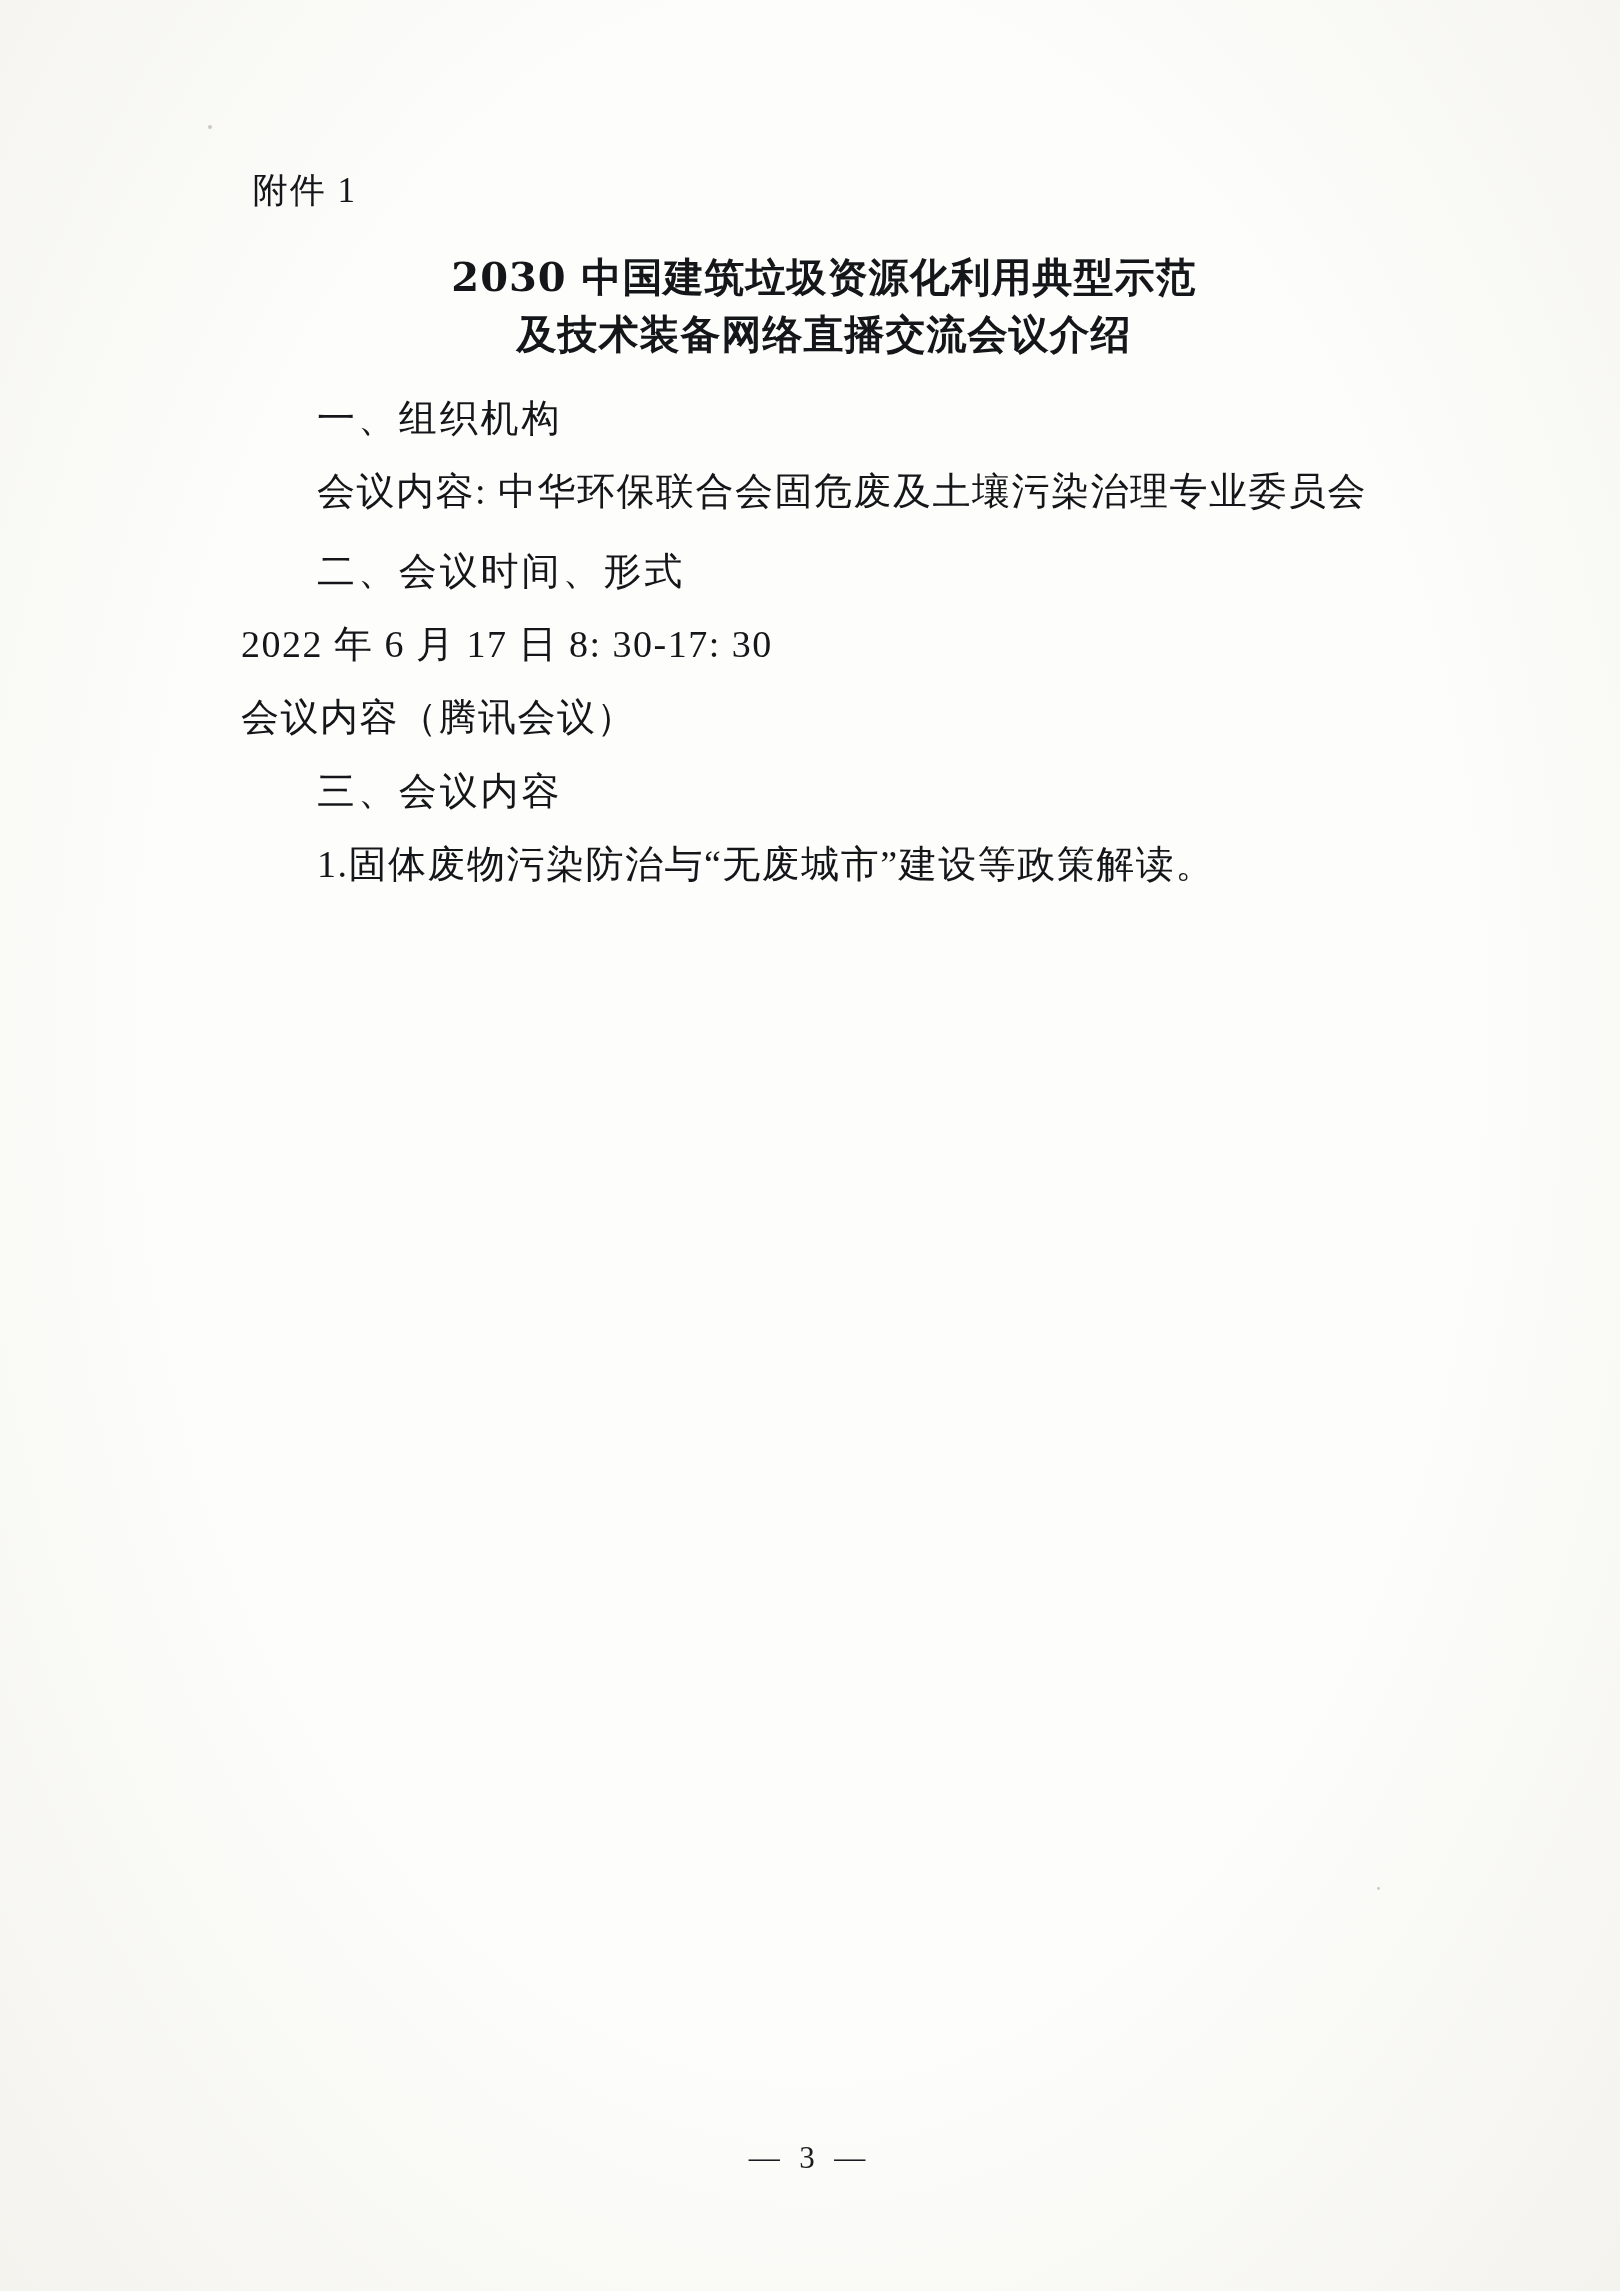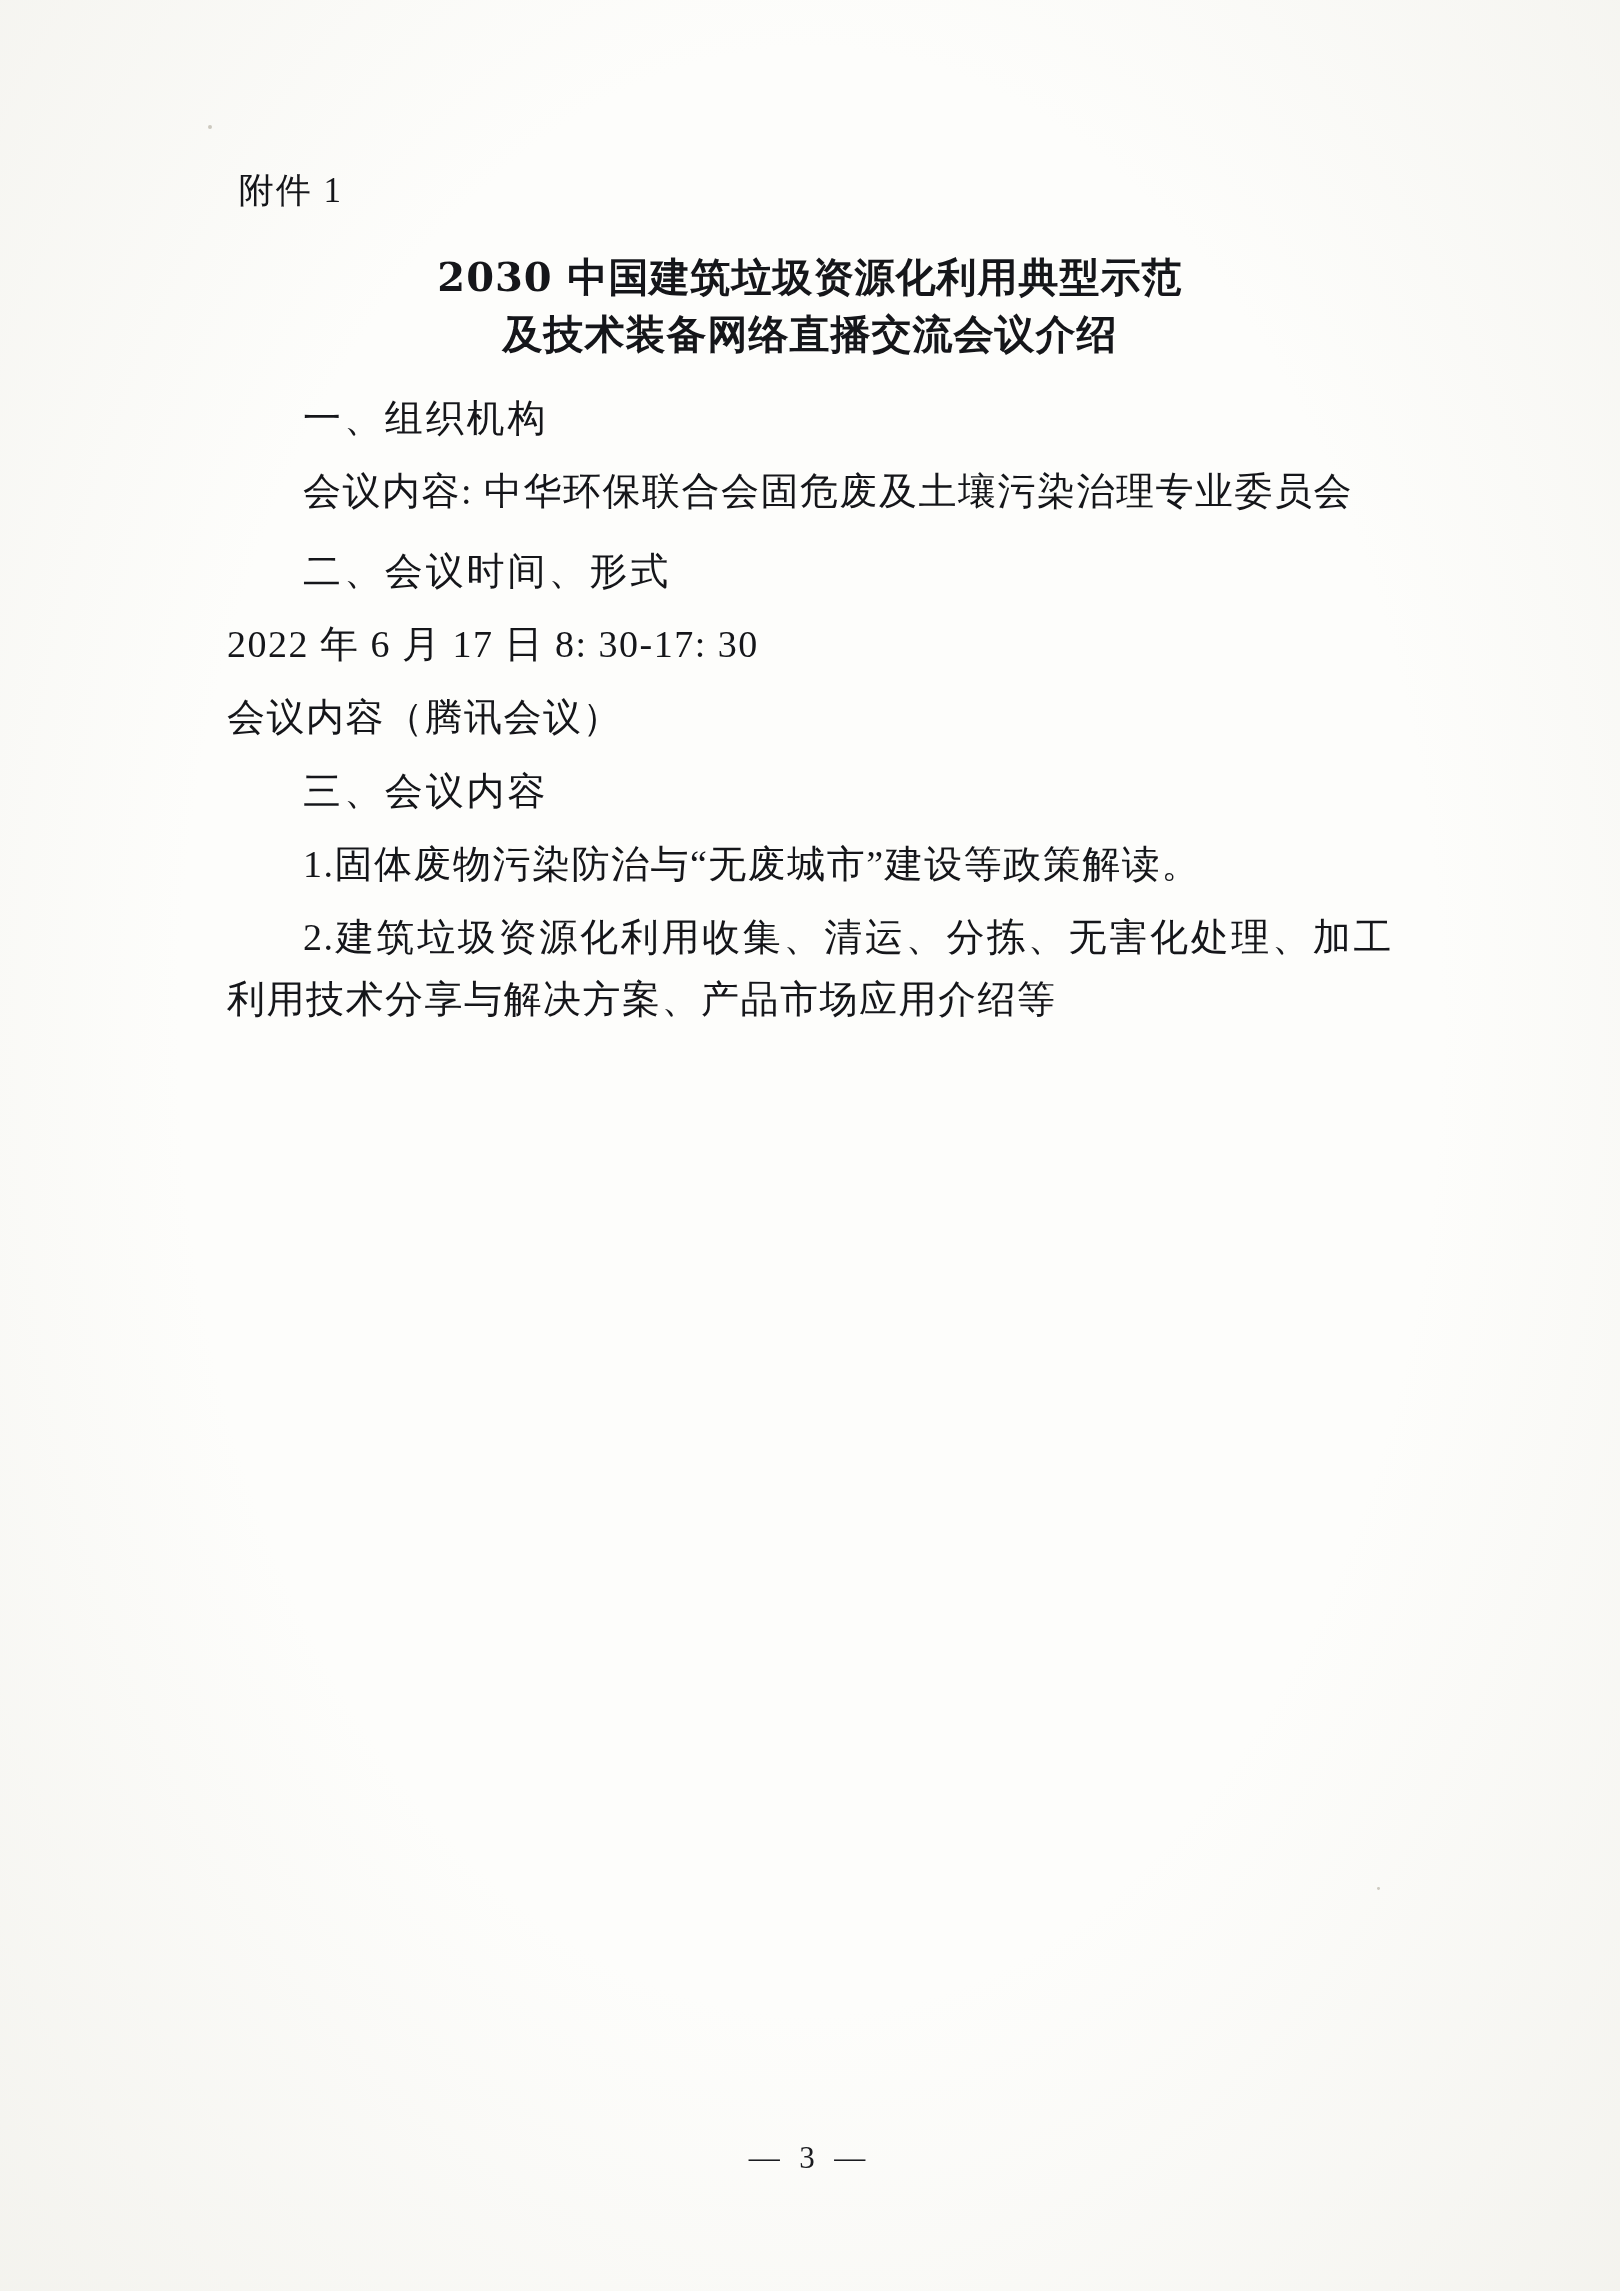--- a/index.html
+++ b/index.html
@@ -20,21 +20,21 @@
   .page::before {
     content: "";
     position: absolute;
     inset: 0;
     background:
       radial-gradient(ellipse at 50% 45%, rgba(255,255,255,0) 55%, rgba(226,224,214,0.35) 100%);
     pointer-events: none;
   }
   .content {
     position: absolute;
-    left: 227px;
+    left: 241px;
     top: 167px;
     width: 1166px;
   }
   .attach-label {
     font-size: 35px;
     letter-spacing: 2px;
     margin: 0 0 35px 11.8px;
     font-family: "Liberation Serif", serif;
   }
   .doc-title {
@@ -106,20 +106,19 @@
     <p class="para">会议内容: 中华环保联合会固危废及土壤污染治理专业委员会</p>
 
     <div class="spacer-sm"></div>
 
     <p class="para sec">二、会议时间、形式</p>
     <p class="para noindent">2022 年 6 月 17 日 8: 30-17: 30</p>
     <p class="para noindent">会议内容（腾讯会议）</p>
 
     <p class="para sec">三、会议内容</p>
     <p class="para">1.固体废物污染防治与“无废城市”建设等政策解读。</p>
-    <p class="para">2.建筑垃圾资源化利用收集、清运、分拣、无害化处理、加工利用技术分享与解决方案、产品市场应用介绍等</p>
 
   </div>
 
   <div class="footer">— 3 —</div>
 
 </div>
 
 
 </body></html>

